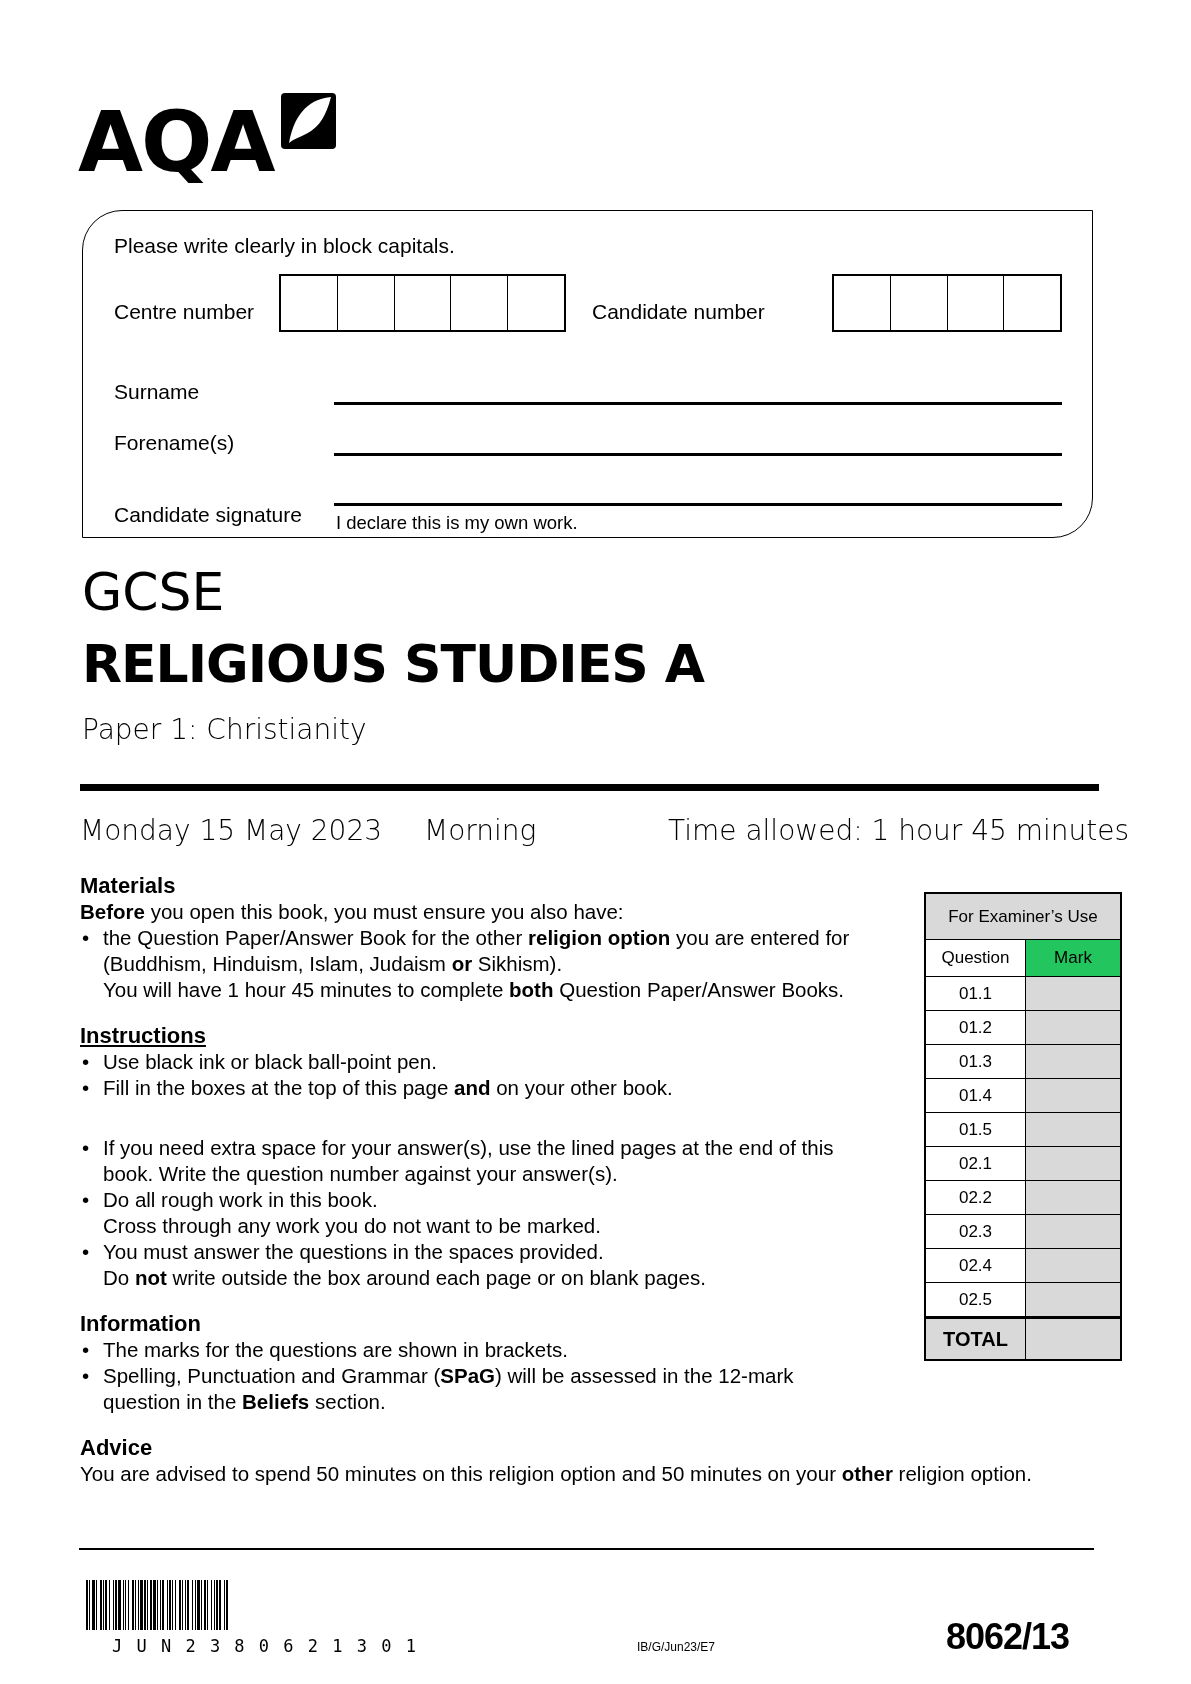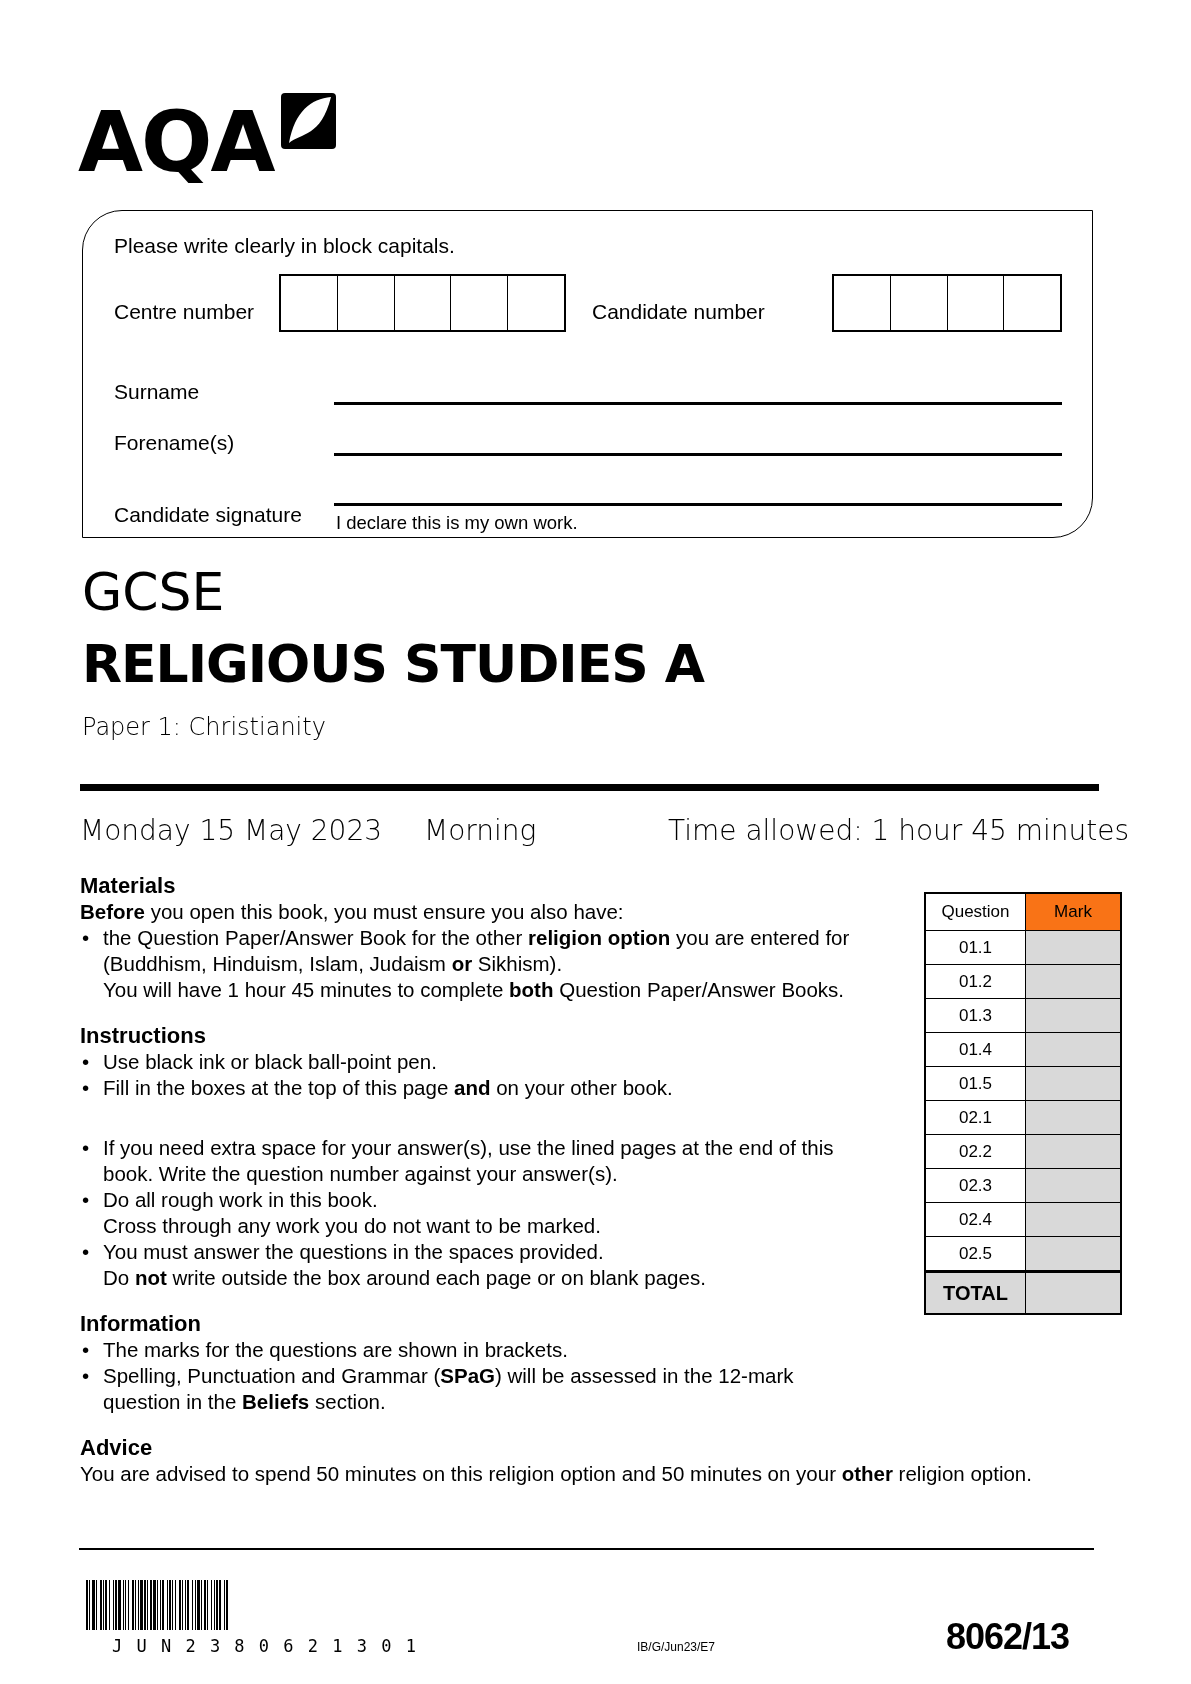--- a/index.html
+++ b/index.html
@@ -18,21 +18,21 @@
   .body-text { font-size:20.5px; line-height:26px; }
   .sec-head { font-size:22px; font-weight:bold; line-height:26px; }
   ul.bul { list-style:none; margin:0; padding:0; }
   ul.bul li { position:relative; padding-left:23px; }
   ul.bul li::before { content:"\2022"; position:absolute; left:2px; top:0; }
   .indent { padding-left:23px; }
   table.exam { border-collapse:collapse; position:absolute; left:924px; top:892px; width:198px; border:2.5px solid #000; }
   table.exam td { border:1.3px solid #000; text-align:center; font-size:17px; padding:0; }
   table.exam .hdr { background:#d9d9d9; height:45px; font-size:17px; }
   table.exam .qh { background:#fff; height:36px; width:99px; }
-  table.exam .mh { background:#f97316; }
+  table.exam .mh { background:#22c55e; }
   table.exam .q { background:#fff; height:33px; }
   table.exam .m { background:#d9d9d9; }
   table.exam .tot { background:#d9d9d9; height:40px; font-weight:bold; font-size:20px; border-top:3px solid #000; }
   .barcode { left:86px; top:1580px; width:410px; height:50px; display:flex; align-items:stretch; }
   .barcode span { display:block; background:#000; }
 </style>
 </head>
 <body>
 
 <div class="abs logo-text">AQA</div>
@@ -66,37 +66,37 @@
 
 <div class="abs lbl" style="left:114px;top:431px;">Forename(s)</div>
 <div class="abs line" style="left:334px;top:453px;width:728px;"></div>
 
 <div class="abs lbl" style="left:114px;top:483px;margin-top:20px;">Candidate signature</div>
 <div class="abs line" style="left:334px;top:503px;width:728px;"></div>
 <div class="abs" style="left:336px;top:512px;font-size:18.5px;">I declare this is my own work.</div>
 
 <div class="abs title" style="left:82px;top:566px;font-size:52px;">GCSE</div>
 <div class="abs title" style="left:82px;top:638px;font-size:52px;font-weight:bold;letter-spacing:-1px;">RELIGIOUS STUDIES A</div>
-<div class="abs sub" style="left:82px;top:713px;font-size:24px;text-align:center;">Paper 1:  Christianity</div>
+<div class="abs sub" style="left:82px;top:713px;font-size:28px;text-align:center;">Paper 1:  Christianity</div>
 
 <div class="abs" style="left:80px;top:784px;width:1019px;height:7px;background:#000;"></div>
 
 <div class="abs sub" style="left:80px;top:814px;font-size:28px;">Monday 15 May 2023</div>
 <div class="abs sub" style="left:424px;top:814px;font-size:28px;">Morning</div>
 <div class="abs sub" style="left:668px;top:814px;font-size:28px;">Time allowed: 1 hour 45 minutes</div>
 
 <div class="abs body-text" style="left:80px;top:873px;width:840px;">
   <div class="sec-head">Materials</div>
   <div><b>Before</b><span> you open this book, you must ensure you also have:</span></div>
   <ul class="bul">
     <li><span>the Question Paper/Answer Book for the other </span><b>religion option</b><span> you are entered for (Buddhism, Hinduism, Islam, Judaism </span><b>or</b><span> Sikhism).</span></li>
   </ul>
   <div class="indent"><span>You will have 1 hour 45 minutes to complete </span><b>both</b><span> Question Paper/Answer Books.</span></div>
 
-  <div class="sec-head" style="margin-top:20px;">Instructions</div>
+  <div class="sec-head" style="margin-top:20px;text-decoration:underline;">Instructions</div>
   <ul class="bul">
     <li>Use black ink or black ball-point pen.</li>
     <li><span>Fill in the boxes at the top of this page </span><b>and</b><span> on your other book.</span></li>
     <li style="width:750px;margin-top:34px;">If you need extra space for your answer(s), use the lined pages at the end of this book.  Write the question number against your answer(s).</li>
     <li>
         <div>Do all rough work in this book.</div>
         <div>Cross through any work you do not want to be marked.</div>
       </li>
     <li>
         <div>You must answer the questions in the spaces provided.</div>
@@ -109,20 +109,23 @@
     <li>The marks for the questions are shown in brackets.</li>
     <li style="width:770px;"><span>Spelling, Punctuation and Grammar (</span><b>SPaG</b><span>) will be assessed in the 12-mark question in the </span><b>Beliefs</b><span> section.</span></li>
   </ul>
 
   <div class="sec-head" style="margin-top:20px;">Advice</div>
   <div style="width:1000px;"><span>You are advised to spend 50 minutes on this religion option and 50 minutes on your </span><b>other</b><span> religion option.</span></div>
 </div>
 
 <table class="exam">
   <tbody>
+      <tr>
+        <td colspan="2" class="hdr">For Examiner’s Use</td>
+      </tr>
   <tr>
     <td class="qh">Question</td>
     <td class="mh">Mark</td>
   </tr>
   </tbody>
     <tbody id="exam-rows">
       <tr>
         <td class="q">01.1</td>
         <td class="m"></td>
       </tr>

